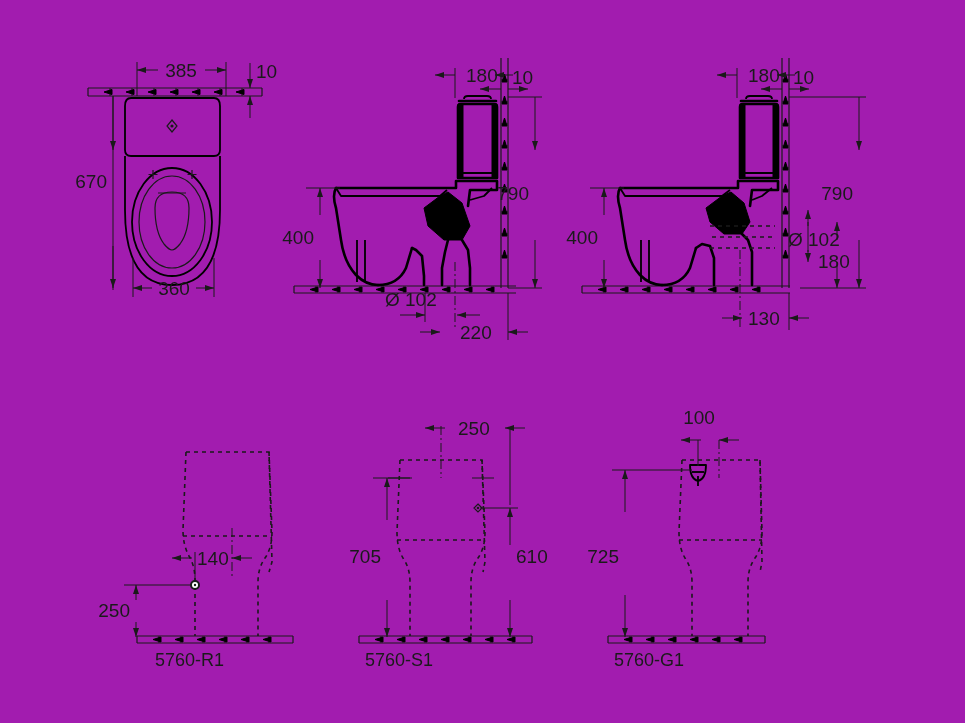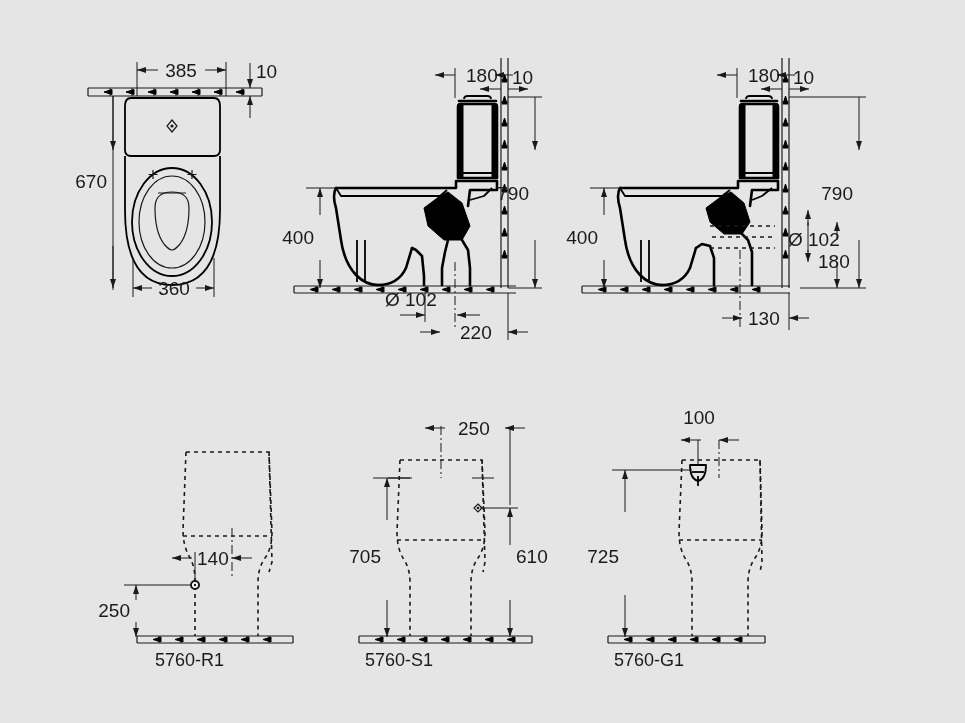--- a/index.html
+++ b/index.html
@@ -9,21 +9,21 @@
     background: #ffffff;
   }
   body {
     font-family: "Liberation Sans", sans-serif;
     color: #000000;
   }
   #sheet {
     position: relative;
     width: 965px;
     height: 723px;
-    background: #e5e5e5;
+    background: #a21caf;
     overflow: hidden;
   }
   #drawing {
     position: absolute;
     left: 0;
     top: 0;
     width: 965px;
     height: 723px;
   }
   .dim-text {

